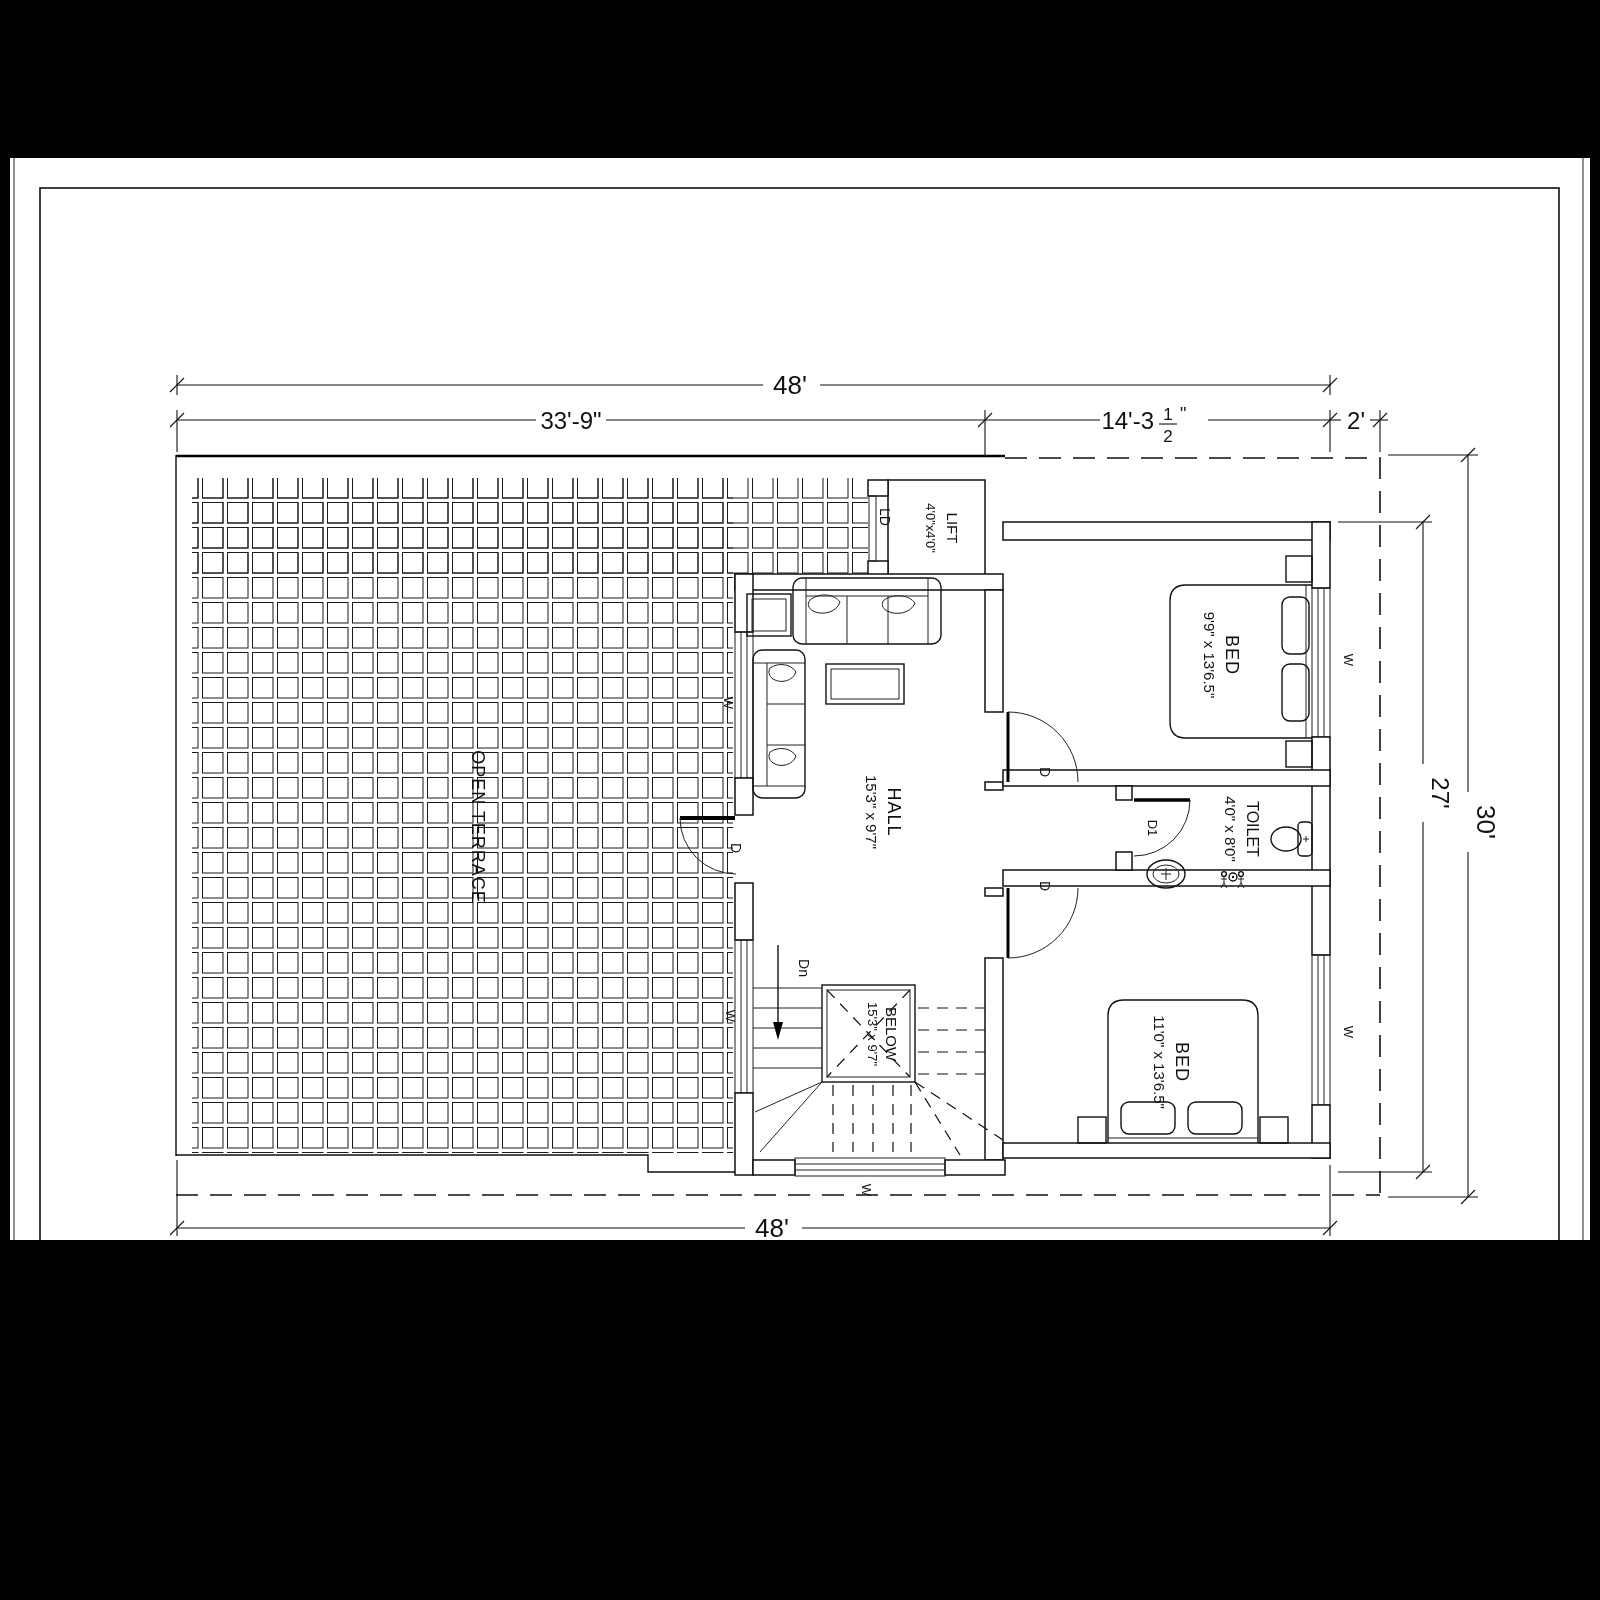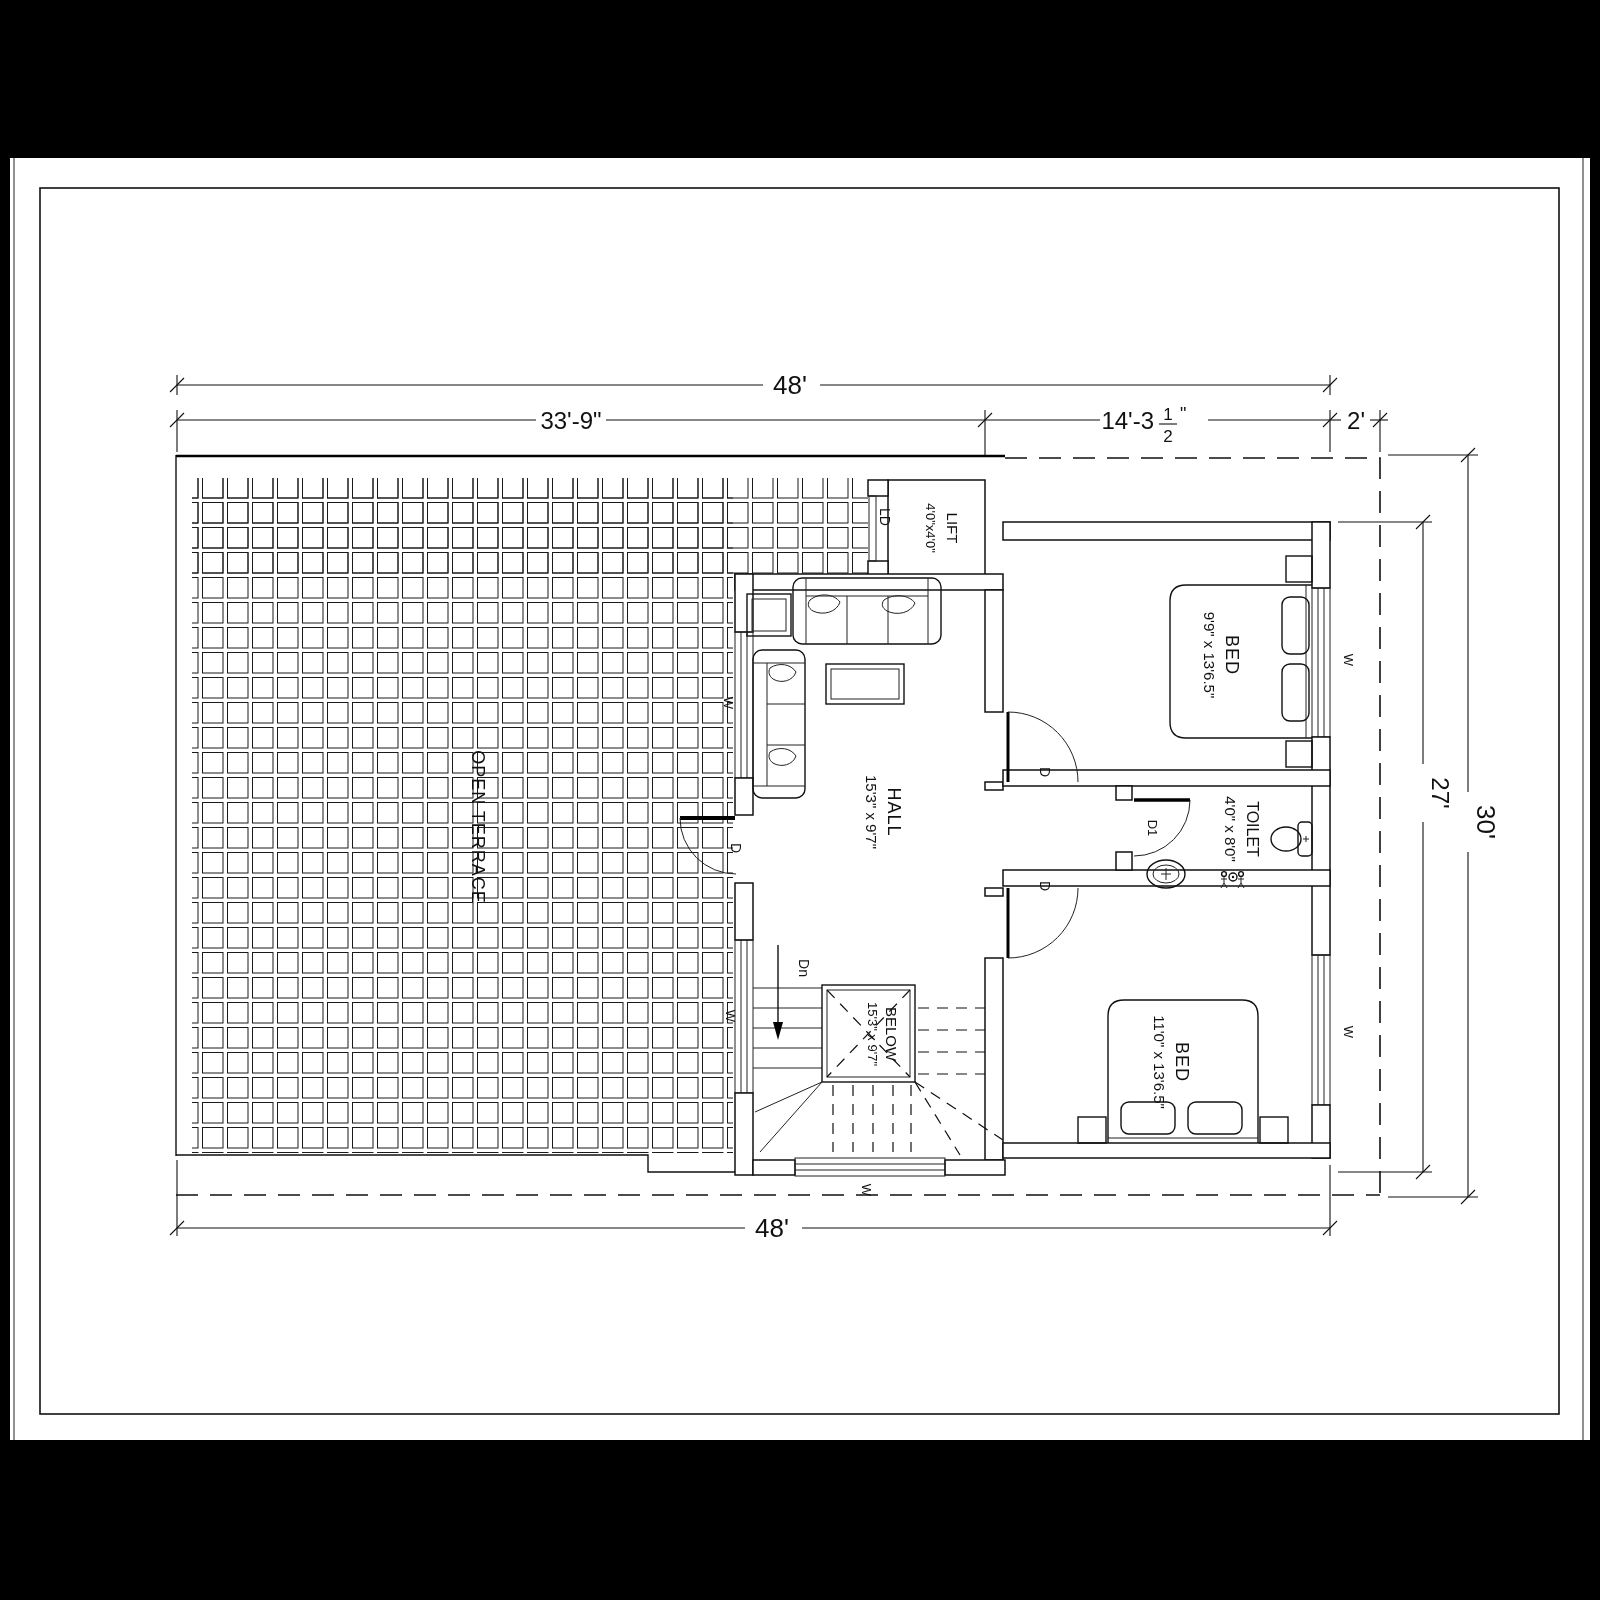--- a/index.html
+++ b/index.html
@@ -1,16 +1,16 @@
 <!DOCTYPE html>
 <html><head>
 <meta charset="utf-8">
 <style>
   html,body{margin:0;padding:0;background:#000;}
-  .stage{position:relative;width:1600px;height:1600px;background:#000;overflow:hidden;}
+  .stage{position:relative;width:1600px;height:1240px;background:#000;overflow:hidden;}
   svg{position:absolute;left:0;top:0;}
   svg text{font-family:"Liberation Sans","DejaVu Sans",sans-serif;fill:#111;}
   .ln{stroke:#111;stroke-width:1.4;fill:none;}
   .thin{stroke:#222;stroke-width:1;fill:none;}
   .thick{stroke:#000;stroke-width:2.4;fill:none;}
   .wall{stroke:#111;stroke-width:1.5;fill:#fff;}
   .dash{stroke:#111;stroke-width:1.6;fill:none;stroke-dasharray:22 12;}
   .sdash{stroke:#111;stroke-width:1.2;fill:none;stroke-dasharray:11 8;}
   .dim{stroke:#111;stroke-width:1.1;fill:none;}
   .dimtxt{font-size:26px;}

